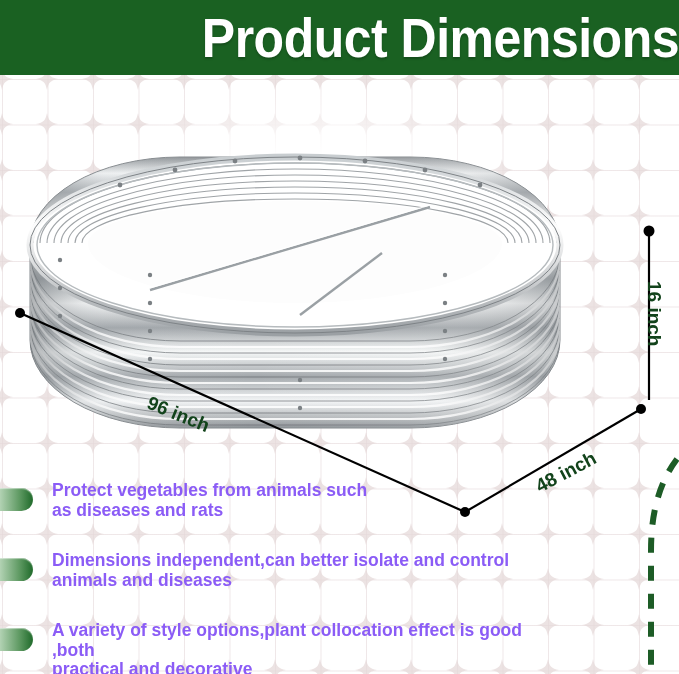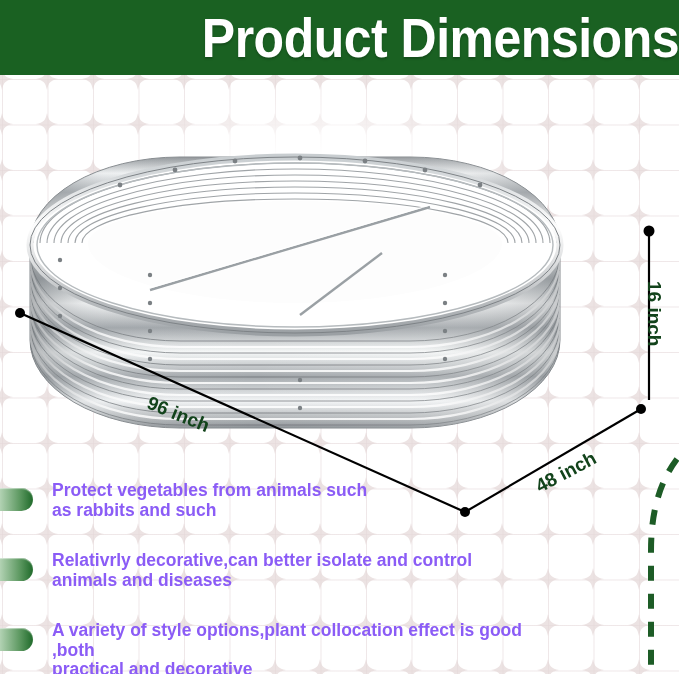--- a/index.html
+++ b/index.html
@@ -556,28 +556,28 @@
   <div class="dim-label dim-96">96 inch</div>
   <div class="dim-label dim-48">48 inch</div>
   <div class="dim-label dim-16">16 inch</div>
 
   <div class="features">
 
     <div class="feature-row">
       <div class="bullet-pill"></div>
       <div class="feature-text">
         <span>Protect vegetables from animals such</span><br>
-        <span>as rabbits and such</span>
+        <span>as diseases and rats</span>
       </div>
     </div>
 
     <div class="feature-row">
       <div class="bullet-pill"></div>
       <div class="feature-text">
-        <span>Relativrly decorative,can better isolate and control</span><br>
+        <span>Dimensions independent,can better isolate and control</span><br>
         <span>animals and diseases</span>
       </div>
     </div>
 
     <div class="feature-row">
       <div class="bullet-pill"></div>
       <div class="feature-text">
         <span>A variety of style options,plant collocation effect  is good ,both</span><br>
         <span>practical and decorative</span>
       </div>

